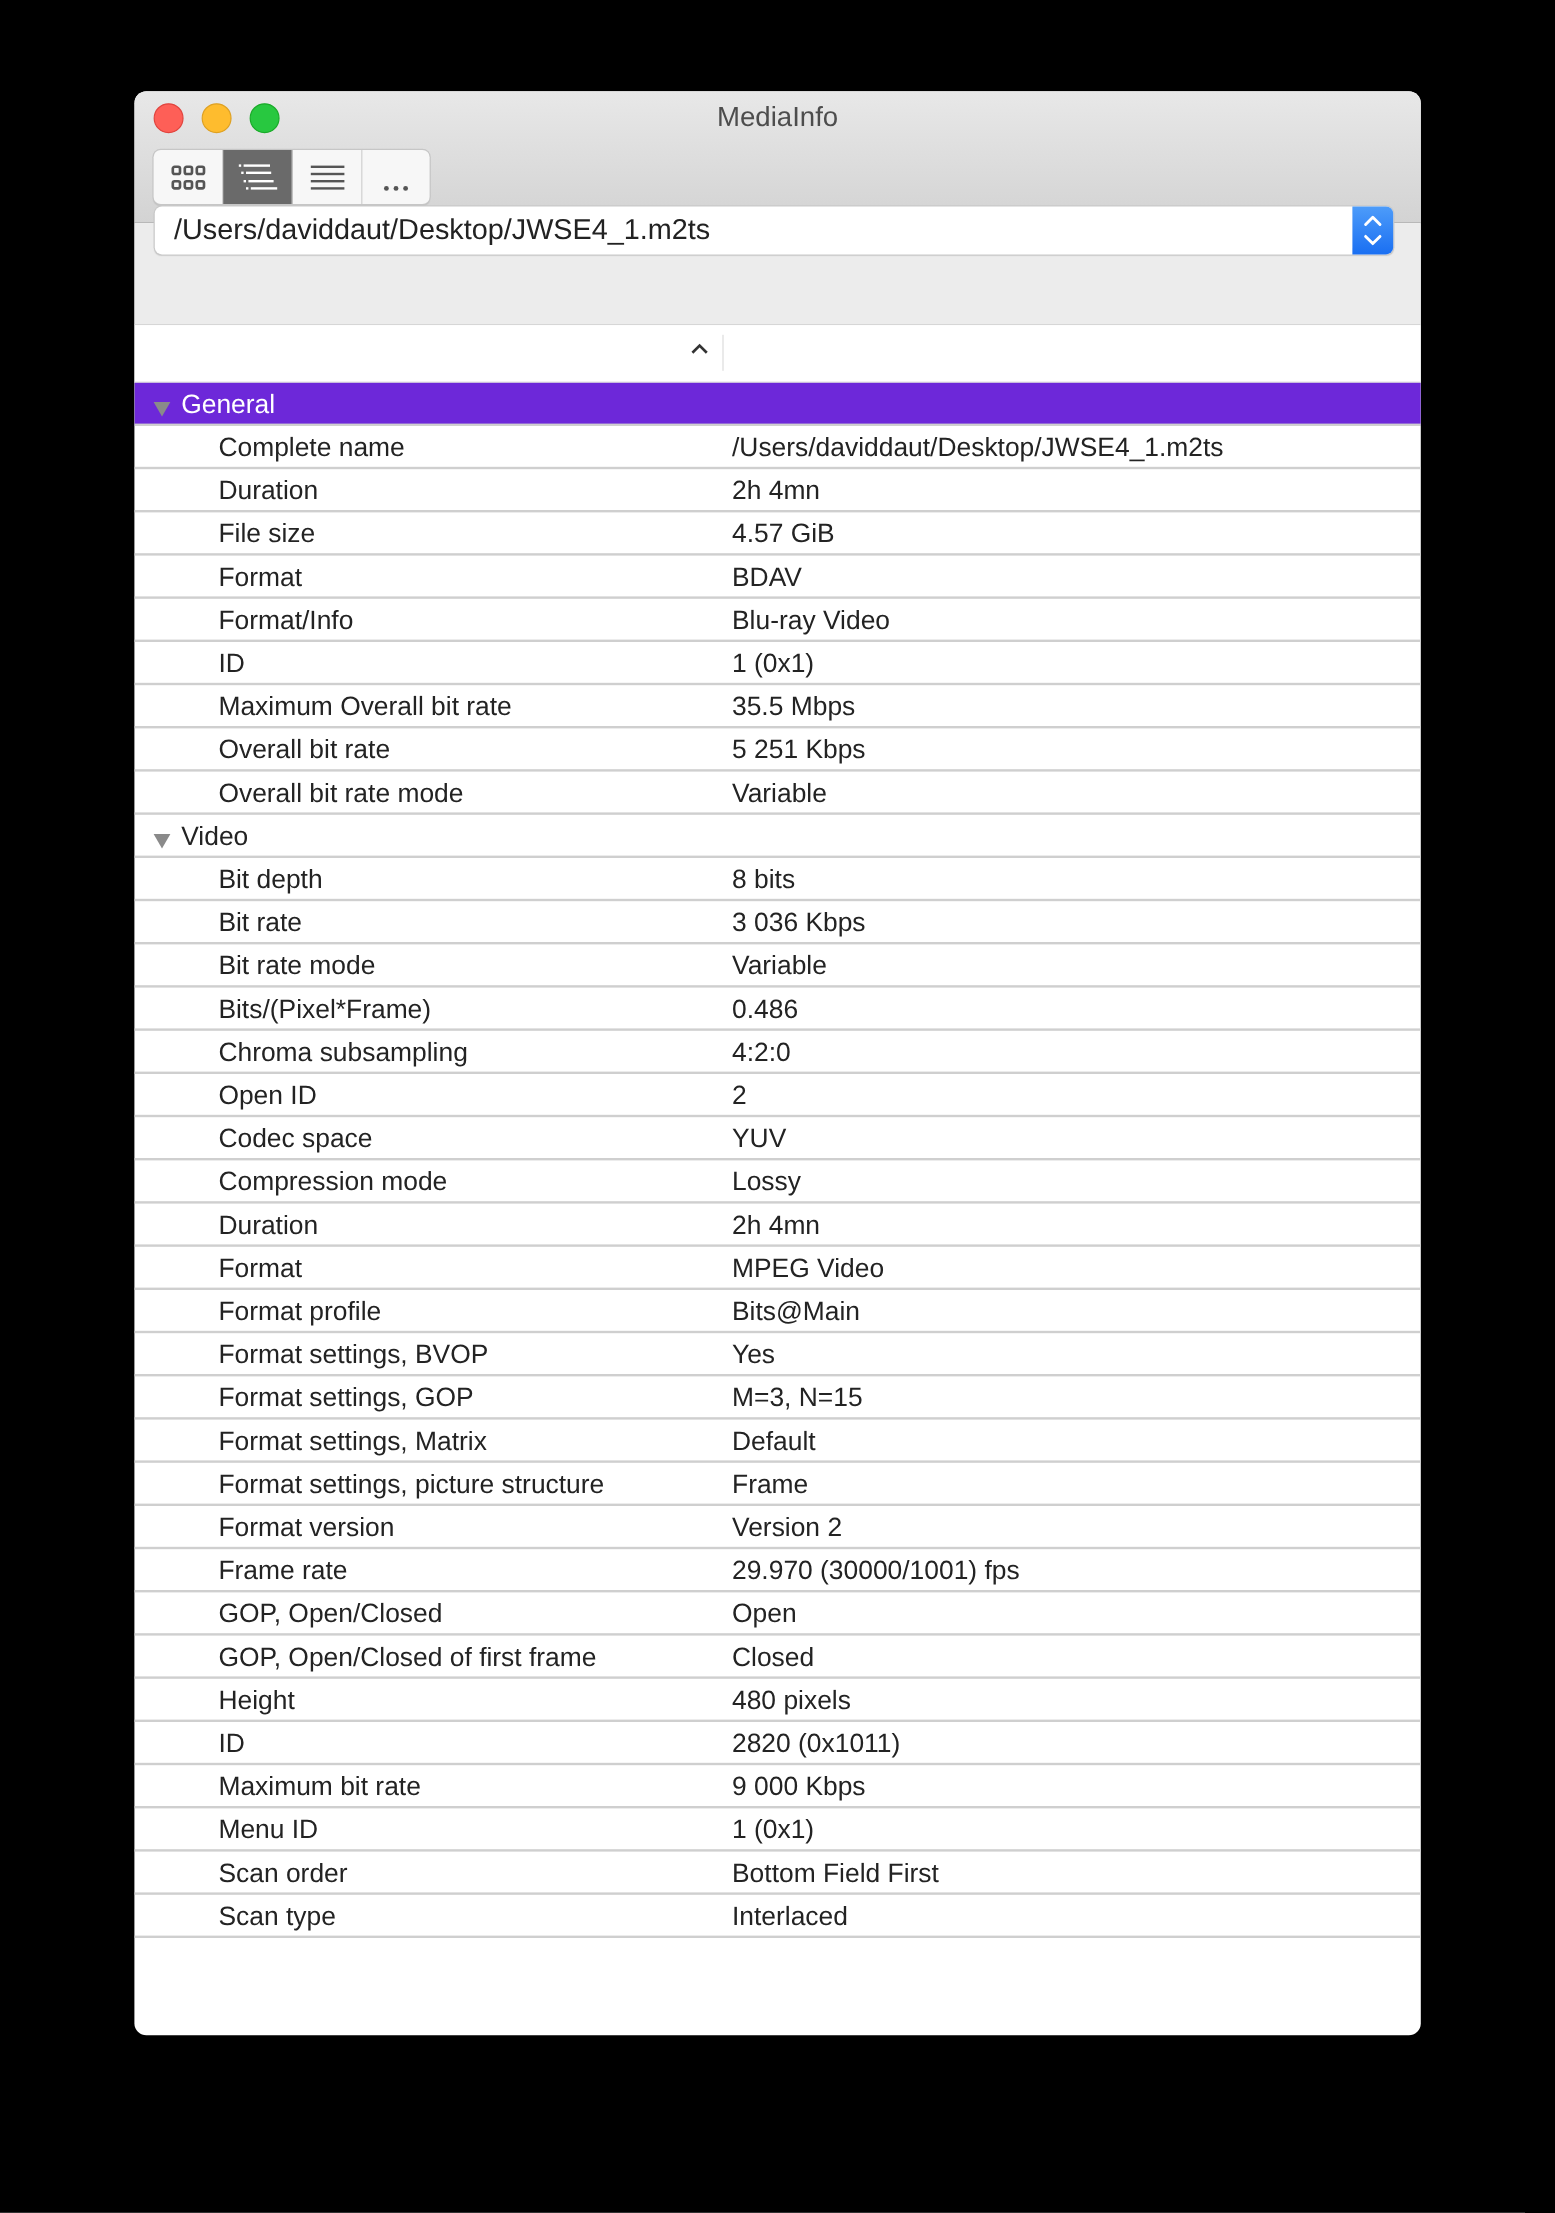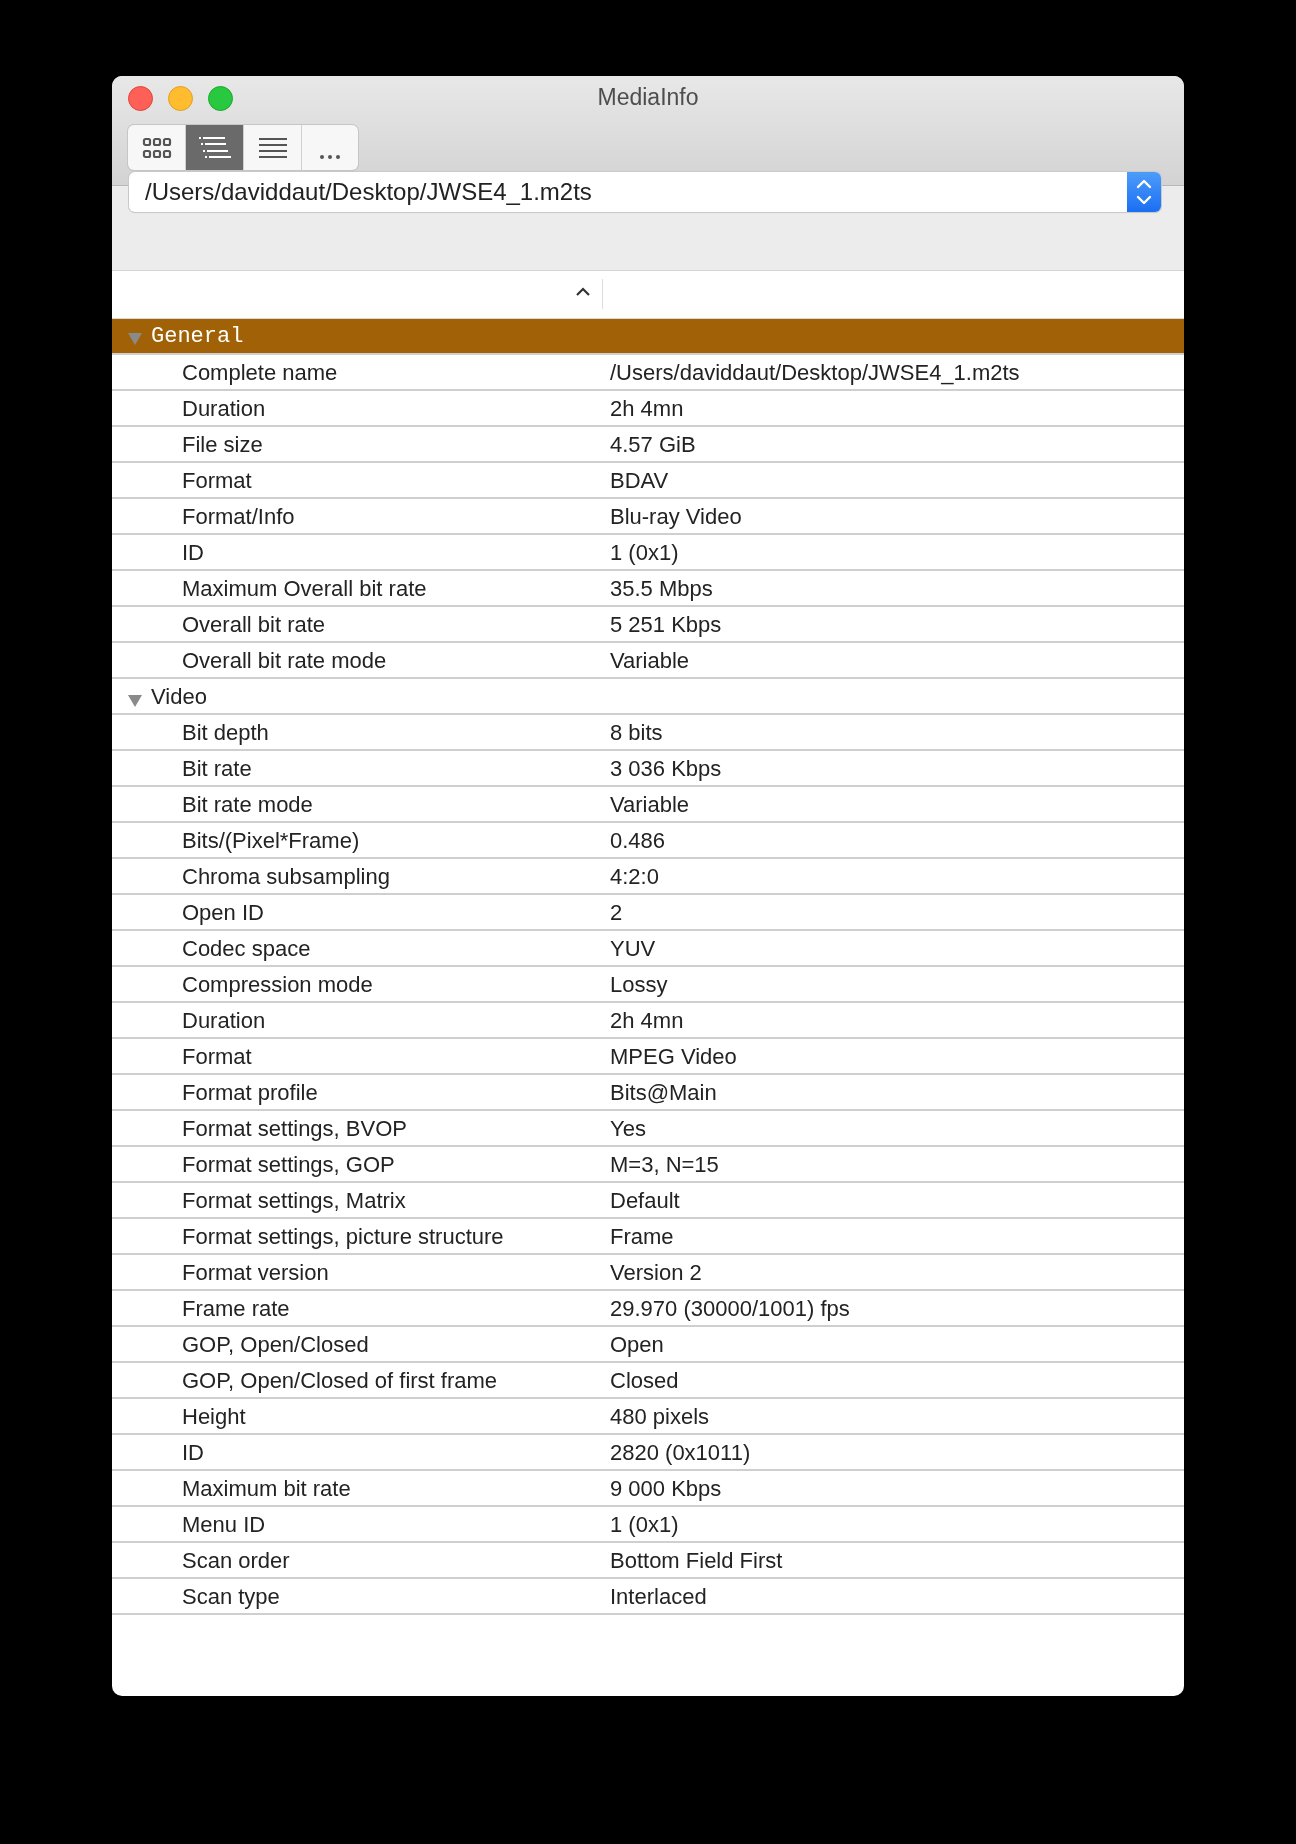--- a/index.html
+++ b/index.html
@@ -74,21 +74,21 @@
   }
   .col-divider { position: absolute; left: 490px; top: 8px; width: 1px; height: 30px; background: #dcdcdc; }
   .sort-caret { position: absolute; left: 463px; top: 13px; }
   .rows { position: absolute; top: 243px; left: 0; width: 100%; }
   .row {
     height: 36px; position: relative;
     border-bottom: 2px solid #cfcfcf;
     box-sizing: border-box;
     font-size: 22px; color: #232323;
   }
-  .row.section.selected { background: #a16207; color: #fff; border-bottom-color: #cfcfcf; font-family: Liberation Mono, monospace; }
+  .row.section.selected { background: #6d28d9; color: #fff; border-bottom-color: #cfcfcf; }
   .row .tri { position: absolute; left: 15px; top: 9px; }
   .row .section-label { position: absolute; left: 39px; top: 5px; }
   .row .key { position: absolute; left: 70px; top: 5px; white-space: nowrap; }
   .row .val { position: absolute; left: 498px; top: 5px; white-space: nowrap; }
 </style>
 </head>
 <body>
 
 <div class="window">
   <div class="titlebar">

